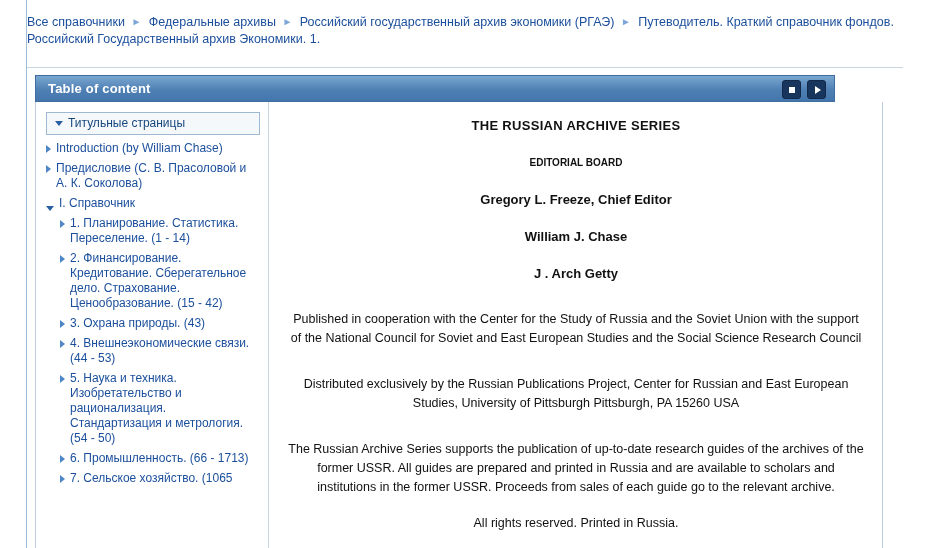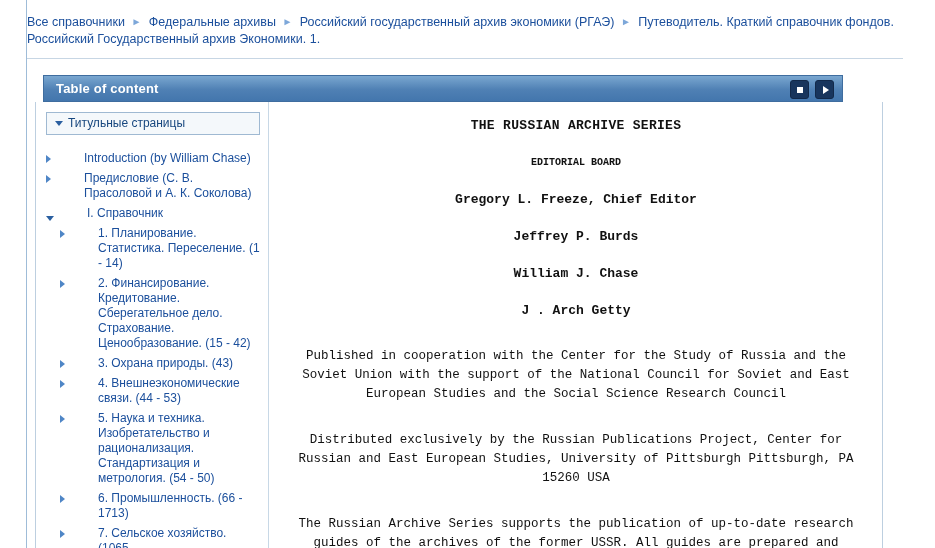--- a/index.html
+++ b/index.html
@@ -32,21 +32,21 @@
   }
   
   .breadcrumb {
     position: absolute;
     left: 27px;
     top: 14px;
     width: 876px;
     font-size: 12.5px;
     color: #1a4b8c;
     line-height: 17px;
-    padding-bottom: 10px;
+    padding-bottom: 19px;
     border-bottom: 1px solid #c7d6e4;
   }
   .breadcrumb .crumb {
     color: #1b4f9c;
     text-decoration: none;
     cursor: pointer;
   }
   .breadcrumb .sep {
     display: inline-block;
     color: #7da7d9;
@@ -60,21 +60,20 @@
   .toc-bar {
     position: absolute;
     left: 35px;
     top: 75px;
     width: 800px;
     height: 27px;
     background: linear-gradient(#7aa7d0, #4f80b4 55%, #4376ad);
     border: 1px solid #3f6d9f;
     box-sizing: border-box;
     color: #ffffff;
-    margin-left: 8px;
   }
   .toc-bar .title {
     position: absolute;
     left: 12px;
     top: 5px;
     font-size: 13px;
     font-weight: bold;
     letter-spacing: 0.2px;
   }
   .toc-bar .btns {
@@ -130,21 +129,21 @@
   }
   .sidebar-inner {
     padding: 10px 8px 10px 10px;
   }
   .toc-header-box {
     border: 1px solid #9fb9d2;
     background: #f4f8fb;
     padding: 3px 10px 4px 8px;
     font-size: 12px;
     color: #17477f;
-    margin-bottom: 16px;
+    margin-bottom: 6px;
     display: flex;
     align-items: flex-start;
     cursor: pointer;
   }
   .caret-down {
     width: 0; height: 0;
     border-left: 4px solid transparent;
     border-right: 4px solid transparent;
     border-top: 5px solid #2a5fa0;
     margin-right: 5px;
@@ -168,36 +167,35 @@
     color: #1b4f9c;
     margin: 0 0 5px 0;
     cursor: pointer;
   }
   .toc-item.lvl0 { padding-left: 0; }
   .toc-item.lvl1 { padding-left: 14px; }
   .toc-item.group {
     color: #1b4f9c;
     align-items: flex-end;
   }
-  .toc-item .lbl { display: block; margin-left: 28px; }
+  .toc-item .lbl { display: block; }
 
   
   .content {
     position: absolute;
     left: 233px;
     top: 0;
     width: 614px;
     height: 446px;
     overflow: hidden;
     padding: 14px 18px 0 18px;
     box-sizing: border-box;
     color: #111111;
     font-size: 12.5px;
     line-height: 19px;
-    font-family: Liberation Mono, monospace;
   }
   .content .h-center {
     text-align: center;
     font-weight: bold;
     margin: 0 0 18px 0;
   }
   .content .h1 { font-size: 13px; letter-spacing: 0.3px; }
   .content .h2 { font-size: 10px; }
   .content .h3 { font-size: 13px; }
   .content p {
@@ -297,21 +295,20 @@
           <span class="lbl">7. Сельское хозяйство. (1065</span>
         </div>
 
       </div>
     </div>
 
     <div class="content">
       <div class="h-center h1">THE RUSSIAN ARCHIVE SERIES</div>
       <div class="h-center h2">EDITORIAL BOARD</div>
       <div class="h-center h3">Gregory L. Freeze, Chief Editor</div>
-      <div class="h-center h3">Jeffrey P. Burds</div>
       <div class="h-center h3">William J. Chase</div>
       <div class="h-center h3">J . Arch Getty</div>
       <p class="justify">Published in cooperation with the Center for the Study of Russia and the Soviet Union with the support of the National Council for Soviet and East European Studies and the Social Science Research Council</p>
       <p class="justify">Distributed exclusively by the Russian Publications Project, Center for Russian and East European Studies, University of Pittsburgh Pittsburgh, PA 15260 USA</p>
       <p class="justify">The Russian Archive Series supports the publication of up-to-date research guides of the archives of the former USSR. All guides are prepared and printed in Russia and are available to scholars and institutions in the former USSR. Proceeds from sales of each guide go to the relevant archive.</p>
       <p>All rights reserved. Printed in Russia.</p>
 
     </div>
 
   </div>

